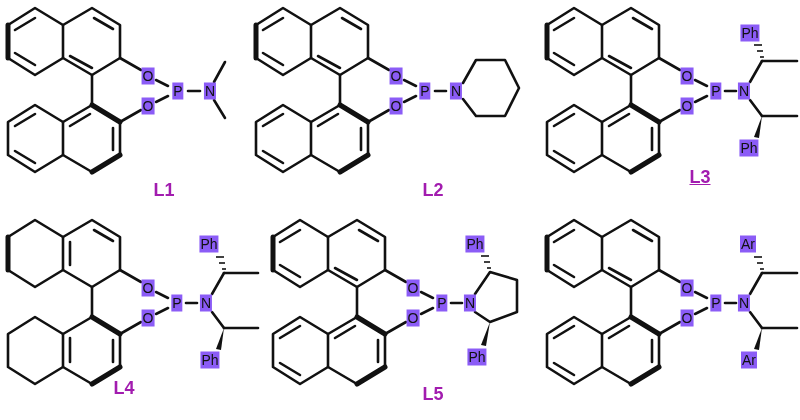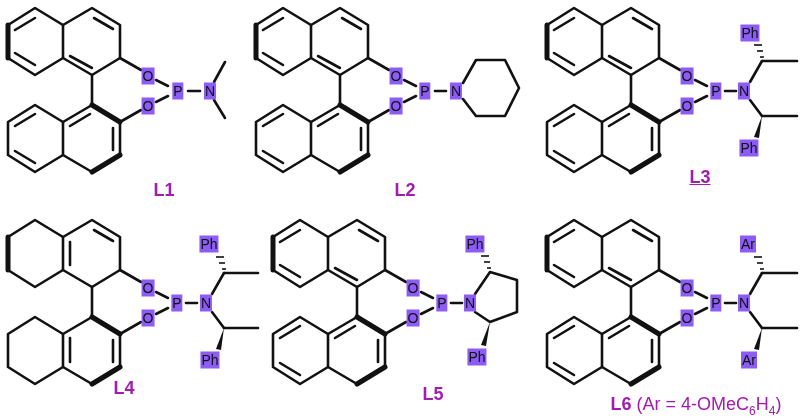--- a/index.html
+++ b/index.html
@@ -85,21 +85,21 @@
         <line class="b" x1="159" y1="102" x2="171" y2="96"></line>
       <line class="b" x1="190" y1="91" x2="201" y2="91"></line>
 
       <polyline class="b" points="218,83 231,60 260,60 274,88 260,116 231,116 218,99"></polyline>
     </g>
   </svg>
   <span class="atom" style="left:151px;top:76px;">O</span>
   <span class="atom" style="left:151px;top:106px;">O</span>
   <span class="atom" style="left:180px;top:91px;">P</span>
   <span class="atom" style="left:211px;top:91px;">N</span>
-  <span class="lbl" style="left:124px;top:180px;">L2</span>
+  <span class="lbl" style="left:152px;top:180px;">L2</span>
 </div>
 
 <div class="panel" style="left:522px;top:0;">
   <svg width="280" height="210">
     <g>
       <polygon class="b" points="52,8 80,25 80,58 52,75 25,58 25,25"></polygon>
       <line class="bb" x1="25" y1="25" x2="25" y2="58"></line>
       <line class="b" x1="32" y1="30" x2="52" y2="18"></line>
         <line class="b" x1="32" y1="53" x2="52" y2="65"></line>
       <polyline class="b" points="80,25 109,8 137,25 137,58 109,75 80,58"></polyline>
@@ -262,14 +262,13 @@
         <line class="b" x1="240" y1="116" x2="275" y2="116"></line>
       <polygon points="240,116 232,137 237,138" fill="#111"></polygon>
     </g>
   </svg>
   <span class="atom" style="left:165px;top:76px;">O</span>
   <span class="atom" style="left:165px;top:106px;">O</span>
   <span class="atom" style="left:194px;top:91px;">P</span>
   <span class="atom" style="left:222px;top:91px;">N</span>
   <span class="atom" style="left:226px;top:32px;">Ar</span>
   <span class="atom" style="left:227px;top:148px;">Ar</span>
-  <span class="lbl" style="left:138px;top:182px;"><span>L6</span><span class="note"> (Ar = 4-OMeC</span><sub>6</sub><span class="note">H</span><sub>4</sub><span class="note">)</span></span>
 </div>
 
 </body></html>

